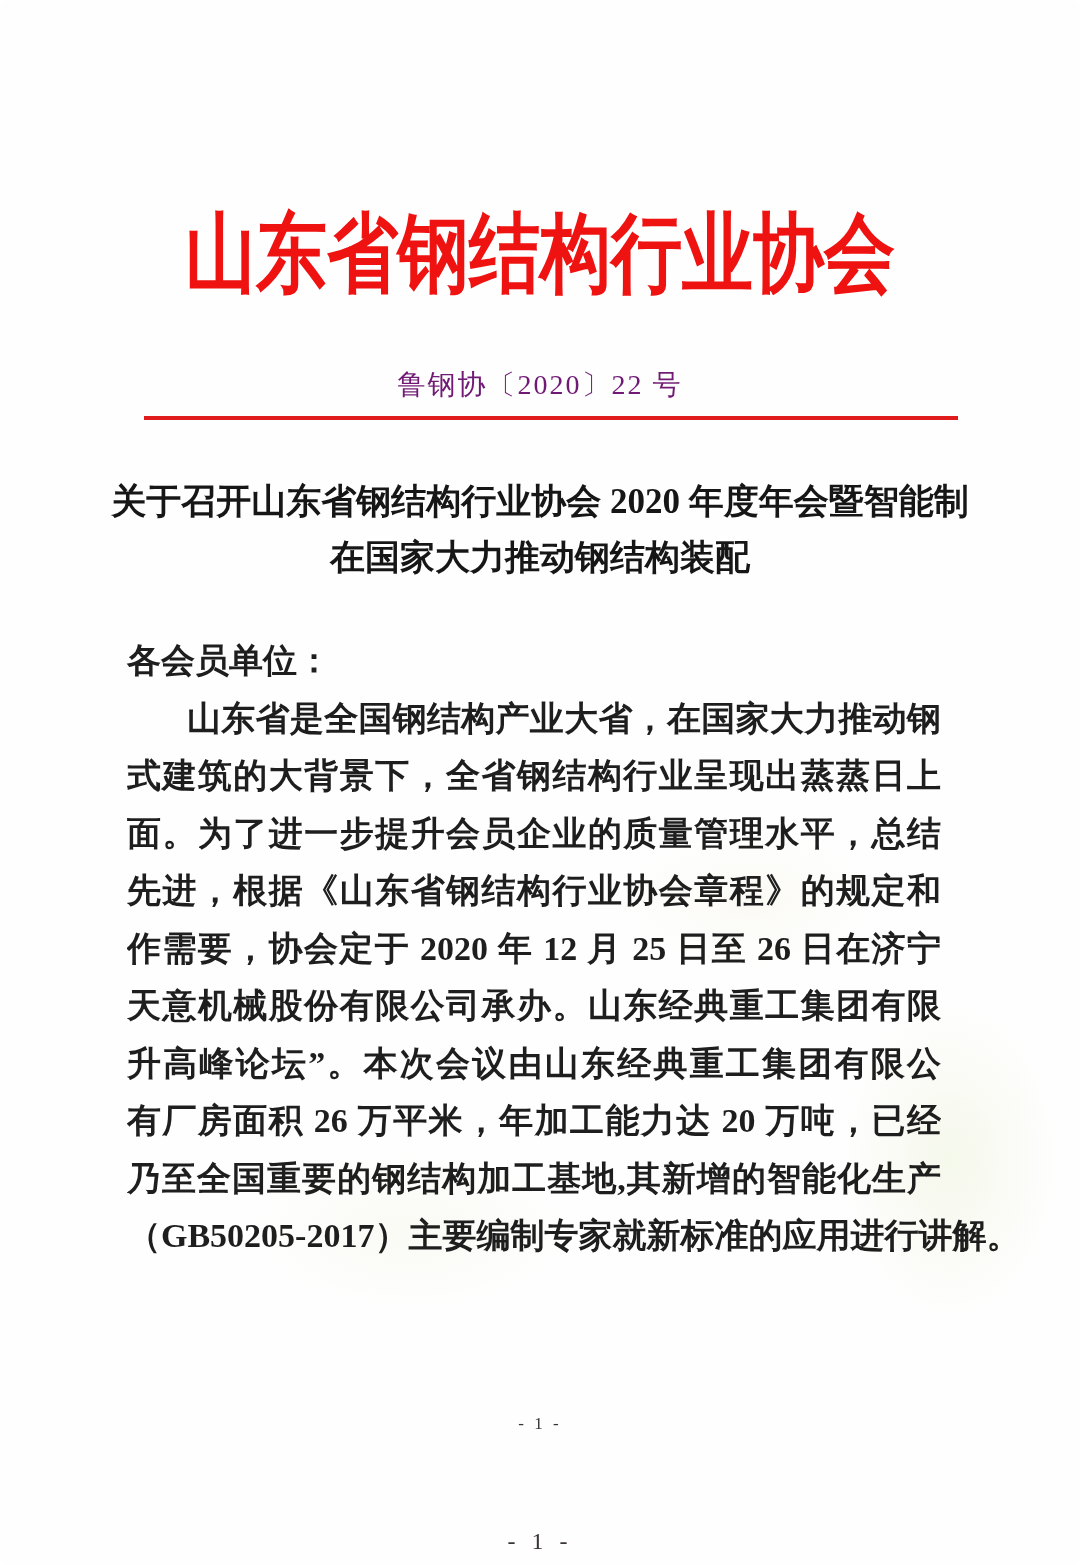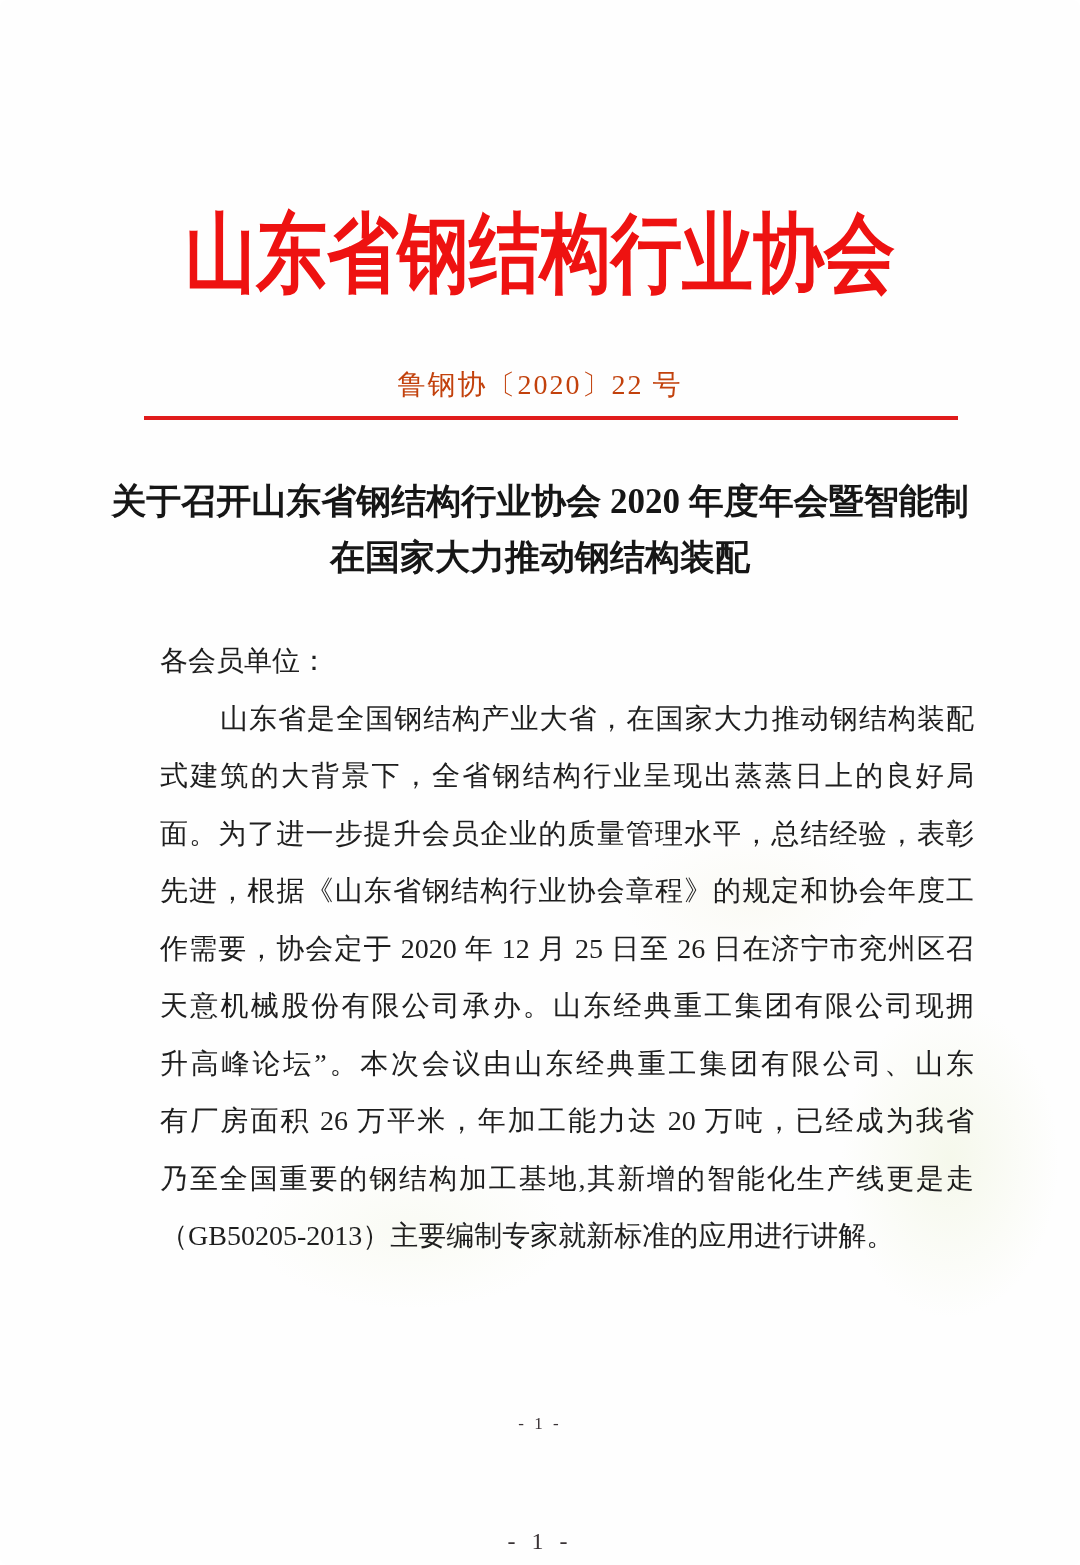--- a/index.html
+++ b/index.html
@@ -35,44 +35,45 @@
     white-space: nowrap;
     transform: scaleY(1.22);
     transform-origin: top center;
     font-family: "Liberation Serif", serif;
   }
   .doc-number {
     position: absolute; top: 366px; left: 0; width: 100%;
     text-align: center;
     font-size: 28px;
     letter-spacing: 2px;
-    color: #c2410c;
+    color: #701a75;
   }
   .red-rule {
     position: absolute; top: 416px; left: 144px;
     width: 814px; height: 4px;
     background: var(--rule-red, #e01b1b);
   }
   .doc-title {
     position: absolute; top: 474px; left: 0; width: 100%;
     margin: 0;
     text-align: center;
     font-weight: bold;
     font-size: 35px;
     line-height: 56px;
     color: #161616;
   }
   .doc-title .t-line { white-space: nowrap; }
 
   .body-block {
-    position: absolute; top: 632px; left: 160px;
+    position: absolute; top: 632px; left: 127px;
     width: 814px;
-    font-size: 28px;
+    font-size: 34px;
     line-height: 57.5px;
     color: #1e1e1e;
+    font-weight: bold;
   }
   .body-block .line { white-space: nowrap; }
   .body-block .line.j {
     white-space: normal;
     text-align: justify;
     text-align-last: justify;
     overflow: hidden;
     height: 57.5px;
   }
   .body-block .line.ind { padding-left: 60px; }
@@ -110,21 +111,21 @@
     <div id="body-paragraph">
         <div class="line j ind">山东省是全国钢结构产业大省，在国家大力推动钢结构装配</div>
         <div class="line j">式建筑的大背景下，全省钢结构行业呈现出蒸蒸日上的良好局</div>
         <div class="line j">面。为了进一步提升会员企业的质量管理水平，总结经验，表彰</div>
         <div class="line j">先进，根据《山东省钢结构行业协会章程》的规定和协会年度工</div>
         <div class="line j">作需要，协会定于 2020 年 12 月 25 日至 26 日在济宁市兖州区召</div>
         <div class="line j">天意机械股份有限公司承办。山东经典重工集团有限公司现拥</div>
         <div class="line j">升高峰论坛”。本次会议由山东经典重工集团有限公司、山东</div>
         <div class="line j">有厂房面积 26 万平米，年加工能力达 20 万吨，已经成为我省</div>
         <div class="line j">乃至全国重要的钢结构加工基地,其新增的智能化生产线更是走</div>
-        <div class="line">（GB50205-2013）主要编制专家就新标准的应用进行讲解。</div>
+        <div class="line">（GB50205-2017）主要编制专家就新标准的应用进行讲解。</div>
       </div>
   </div>
 
   <div class="page-num inline">- 1 -</div>
 
   <div class="page-num footer">- 1 -</div>
 
 </div>
 
 </body></html>

